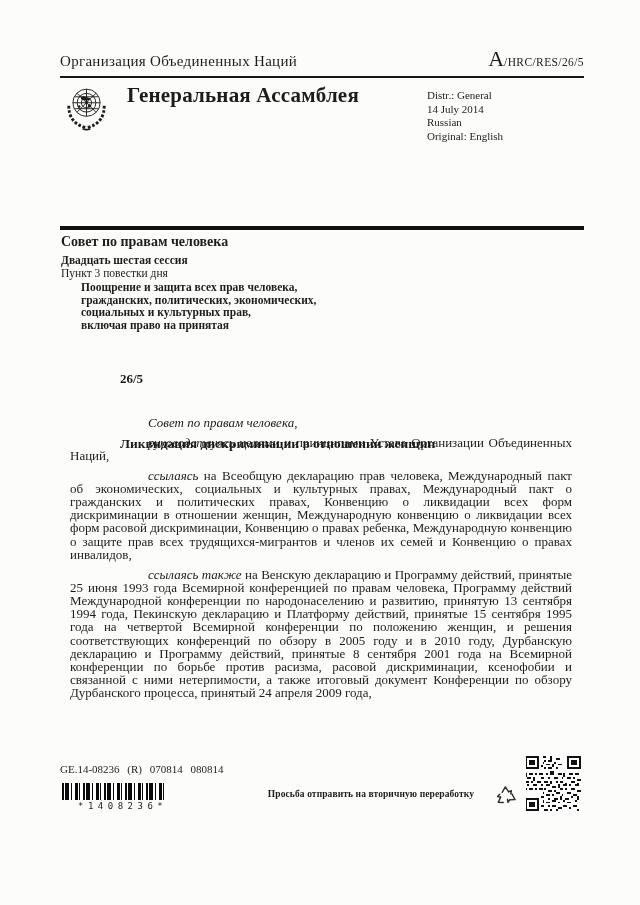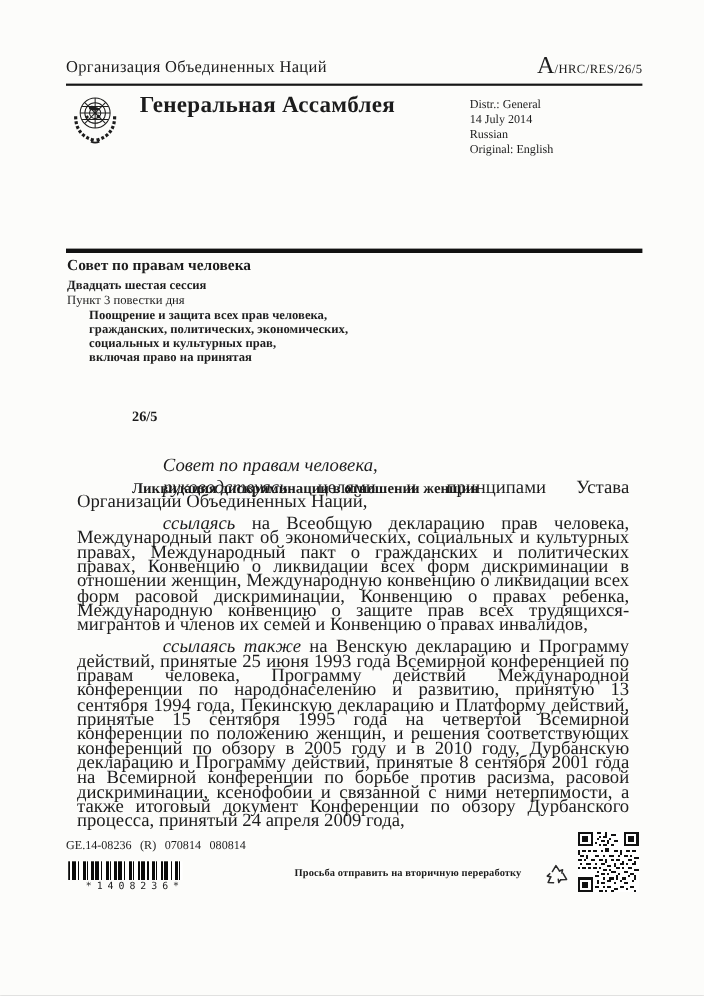--- a/index.html
+++ b/index.html
@@ -31,21 +31,21 @@
   .session{left:61px;top:254px;font-size:11.5px;font-weight:700;}
   .agenda-item{left:61px;top:267px;font-size:11.5px;}
   .agenda-title{left:61px;top:281px;font-size:11.5px;font-weight:700;line-height:12.6px;margin-left:20px;}
 
   
   .res-heading{left:120px;top:345px;font-size:12px;font-weight:700;}
   .res-number{left:120px;top:371px;font-size:13px;font-weight:700;}
   .res-title{left:120px;top:388px;font-size:13.5px;font-weight:700;margin-top:48px;}
 
   
-  .body-text{left:70px;top:416px;width:502px;font-size:17px;line-height:13.2px;}
+  .body-text{left:70px;top:416px;width:502px;font-size:13px;line-height:13.2px;}
   .body-text p{margin:0 0 6.5px 0;text-align:justify;text-indent:78px;}
   .body-text .lead{font-style:italic;}
   .p-italic{font-style:italic;}
 
   
   .ge-number{left:60px;top:763px;font-size:11px;word-spacing:5px;}
   .barcode-wrap{left:62px;top:783px;width:104px;}
   .barcode-bars{
     width:104px;height:17px;
     background:repeating-linear-gradient(90deg,

